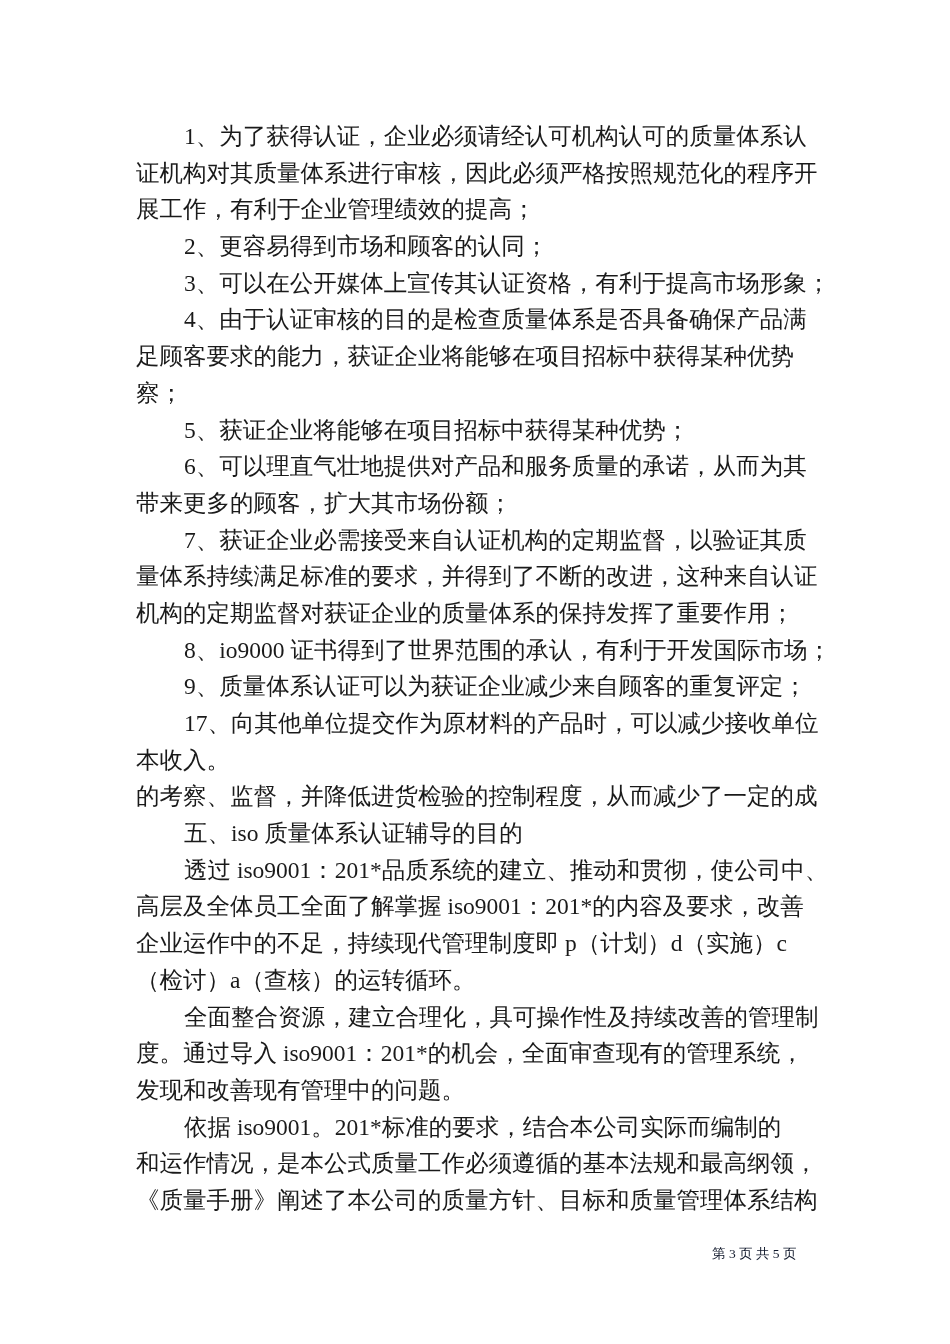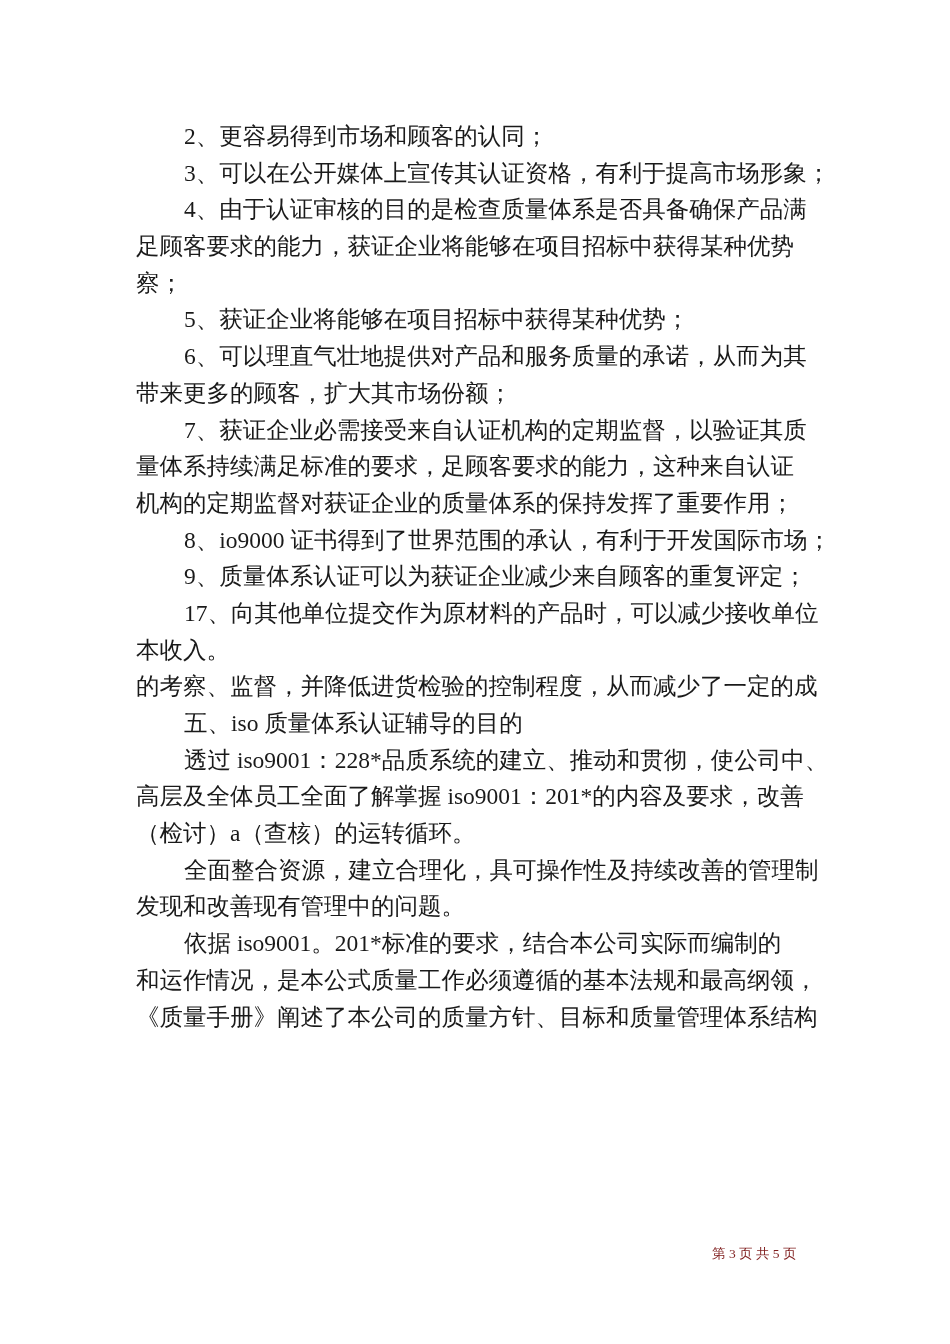--- a/index.html
+++ b/index.html
@@ -35,74 +35,81 @@
   }
   .line.first-line {
     text-indent: 48px;
   }
   .page-footer {
     position: absolute;
     left: 712px;
     top: 1245px;
     font-size: 13.5px;
     line-height: 18px;
-    color: #7f1d1d;
+    color: #0f172a;
     font-family: "Liberation Serif", "DejaVu Serif", serif;
     white-space: nowrap;
   }
 </style>
 </head>
 <body>
 
 <div class="page">
   <div class="text-block" id="text-block">
+      <div class="paragraph">
+        <div class="line first-line">1、为了获得认证，企业必须请经认可机构认可的质量体系认</div>
+        <div class="line">证机构对其质量体系进行审核，因此必须严格按照规范化的程序开</div>
+        <div class="line">展工作，有利于企业管理绩效的提高；</div>
+      </div>
       <div class="paragraph">
         <div class="line first-line">2、更容易得到市场和顾客的认同；</div>
       </div>
       <div class="paragraph">
         <div class="line first-line">3、可以在公开媒体上宣传其认证资格，有利于提高市场形象；</div>
       </div>
       <div class="paragraph">
         <div class="line first-line">4、由于认证审核的目的是检查质量体系是否具备确保产品满</div>
         <div class="line">足顾客要求的能力，获证企业将能够在项目招标中获得某种优势</div>
         <div class="line">察；</div>
       </div>
       <div class="paragraph">
         <div class="line first-line">5、获证企业将能够在项目招标中获得某种优势；</div>
       </div>
       <div class="paragraph">
         <div class="line first-line">6、可以理直气壮地提供对产品和服务质量的承诺，从而为其</div>
         <div class="line">带来更多的顾客，扩大其市场份额；</div>
       </div>
       <div class="paragraph">
         <div class="line first-line">7、获证企业必需接受来自认证机构的定期监督，以验证其质</div>
-        <div class="line">量体系持续满足标准的要求，足顾客要求的能力，这种来自认证</div>
+        <div class="line">量体系持续满足标准的要求，并得到了不断的改进，这种来自认证</div>
         <div class="line">机构的定期监督对获证企业的质量体系的保持发挥了重要作用；</div>
       </div>
       <div class="paragraph">
         <div class="line first-line">8、io9000 证书得到了世界范围的承认，有利于开发国际市场；</div>
       </div>
       <div class="paragraph">
         <div class="line first-line">9、质量体系认证可以为获证企业减少来自顾客的重复评定；</div>
       </div>
       <div class="paragraph">
         <div class="line first-line">17、向其他单位提交作为原材料的产品时，可以减少接收单位</div>
         <div class="line">本收入。</div>
         <div class="line">的考察、监督，并降低进货检验的控制程度，从而减少了一定的成</div>
       </div>
       <div class="paragraph">
         <div class="line first-line">五、iso 质量体系认证辅导的目的</div>
       </div>
       <div class="paragraph">
-        <div class="line first-line">透过 iso9001：228*品质系统的建立、推动和贯彻，使公司中、</div>
+        <div class="line first-line">透过 iso9001：201*品质系统的建立、推动和贯彻，使公司中、</div>
         <div class="line">高层及全体员工全面了解掌握 iso9001：201*的内容及要求，改善</div>
+        <div class="line">企业运作中的不足，持续现代管理制度即 p（计划）d（实施）c</div>
         <div class="line">（检讨）a（查核）的运转循环。</div>
       </div>
       <div class="paragraph">
         <div class="line first-line">全面整合资源，建立合理化，具可操作性及持续改善的管理制</div>
+        <div class="line">度。通过导入 iso9001：201*的机会，全面审查现有的管理系统，</div>
         <div class="line">发现和改善现有管理中的问题。</div>
       </div>
       <div class="paragraph">
         <div class="line first-line">依据 iso9001。201*标准的要求，结合本公司实际而编制的</div>
         <div class="line">和运作情况，是本公式质量工作必须遵循的基本法规和最高纲领，</div>
         <div class="line">《质量手册》阐述了本公司的质量方针、目标和质量管理体系结构</div>
       </div>
     </div>
   <div class="page-footer">
     <span>第 3 页 共 5 页</span>

